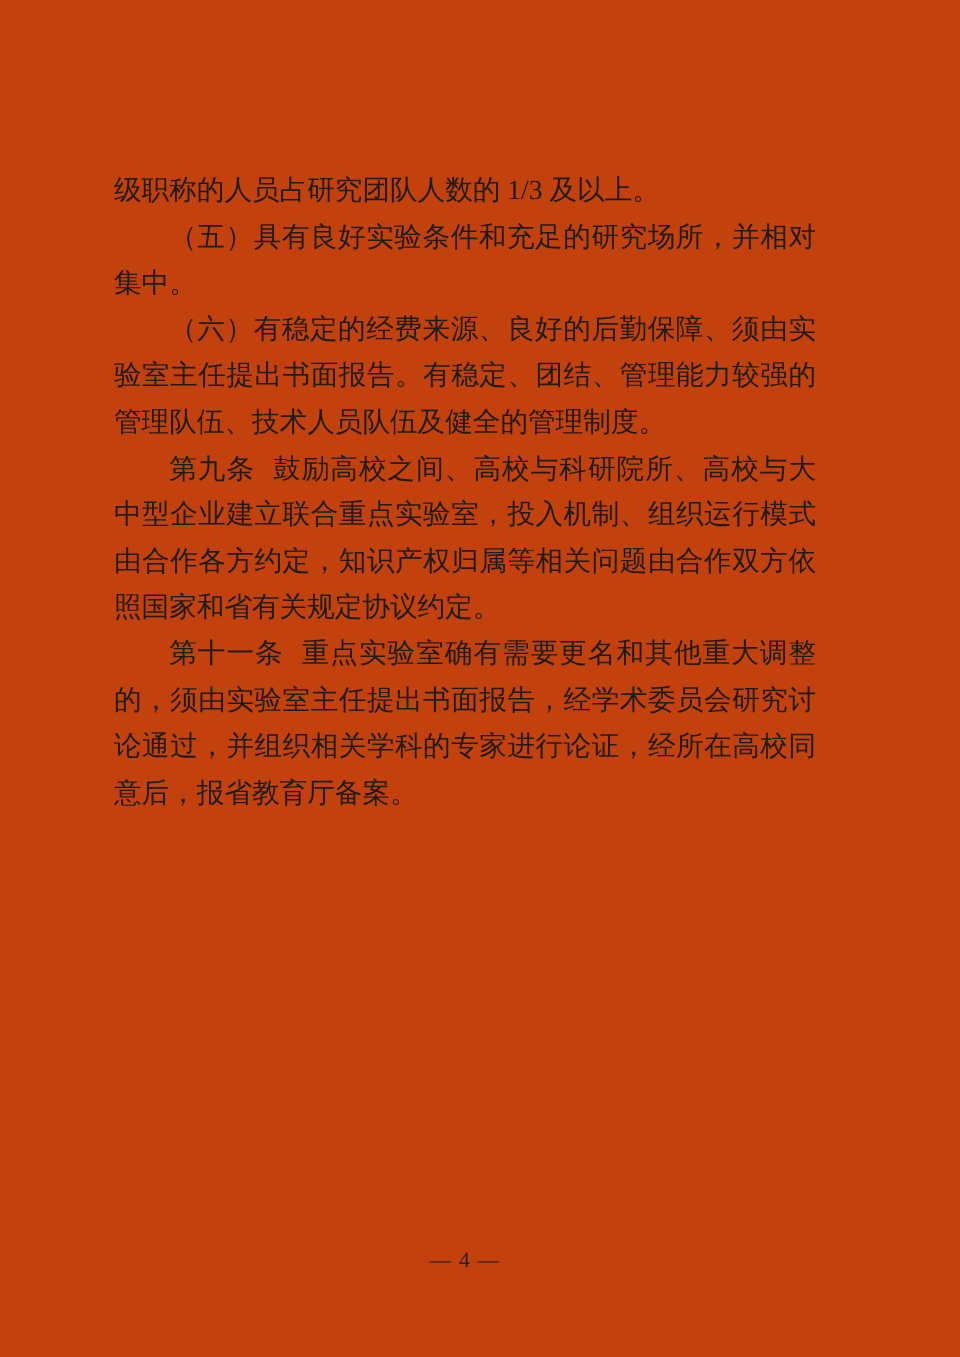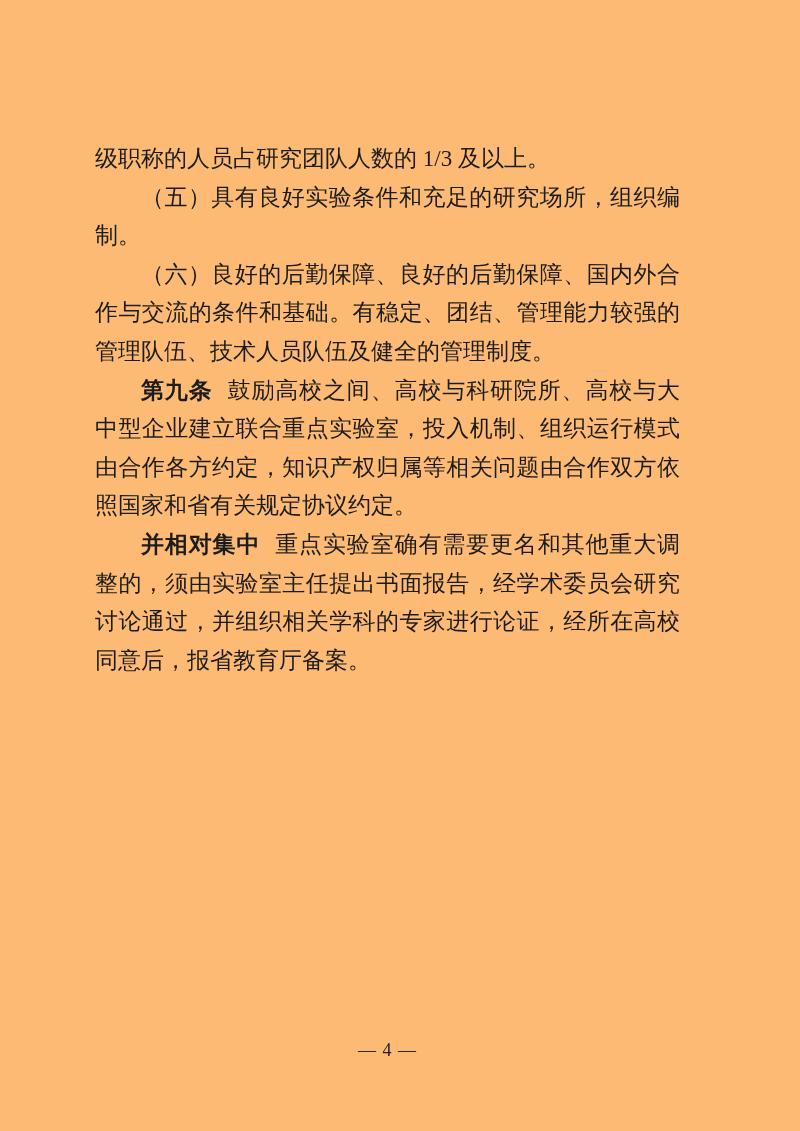--- a/index.html
+++ b/index.html
@@ -14,60 +14,60 @@
     font-family: "Liberation Serif", "DejaVu Serif", serif;
     color: #1c1c1c;
     overflow: hidden;
   }
   .page {
     position: absolute;
     left: 0;
     top: 0;
     width: 800px;
     height: 1131px;
-    background: #fdba74;
+    background: #c2410c;
   }
   .text-column {
     position: absolute;
     left: 95px;
     top: 140px;
     width: 585px;
     font-size: 23px;
     line-height: 38.6px;
     letter-spacing: 0px;
   }
   .para {
     margin: 0;
     padding: 0;
     text-align: justify;
     text-justify: inter-character;
   }
   .para.indent {
     text-indent: 2em;
   }
   .lead {
-    font-weight: bold;
+    font-weight: normal;
     margin-right: 0.65em;
   }
   .page-footer {
     position: absolute;
     left: 95px;
     top: 1040px;
     width: 585px;
     text-align: center;
     font-size: 18px;
     letter-spacing: 1px;
     color: #222;
   }
 </style>
 </head>
 <body>
 
 <div class="page">
   <div class="text-column">
       <p class="para">级职称的人员占研究团队人数的 1/3 及以上。</p>
-      <p class="para indent">（五）具有良好实验条件和充足的研究场所，组织编制。</p>
-      <p class="para indent">（六）良好的后勤保障、良好的后勤保障、国内外合作与交流的条件和基础。有稳定、团结、管理能力较强的管理队伍、技术人员队伍及健全的管理制度。</p>
+      <p class="para indent">（五）具有良好实验条件和充足的研究场所，并相对集中。</p>
+      <p class="para indent">（六）有稳定的经费来源、良好的后勤保障、须由实验室主任提出书面报告。有稳定、团结、管理能力较强的管理队伍、技术人员队伍及健全的管理制度。</p>
       <p class="para indent"><span class="lead">第九条</span>鼓励高校之间、高校与科研院所、高校与大中型企业建立联合重点实验室，投入机制、组织运行模式由合作各方约定，知识产权归属等相关问题由合作双方依照国家和省有关规定协议约定。</p>
-      <p class="para indent"><span class="lead">并相对集中</span>重点实验室确有需要更名和其他重大调整的，须由实验室主任提出书面报告，经学术委员会研究讨论通过，并组织相关学科的专家进行论证，经所在高校同意后，报省教育厅备案。</p>
+      <p class="para indent"><span class="lead">第十一条</span>重点实验室确有需要更名和其他重大调整的，须由实验室主任提出书面报告，经学术委员会研究讨论通过，并组织相关学科的专家进行论证，经所在高校同意后，报省教育厅备案。</p>
     </div>
   <div class="page-footer">— 4 —</div>
 </div>
 
 </body></html>

